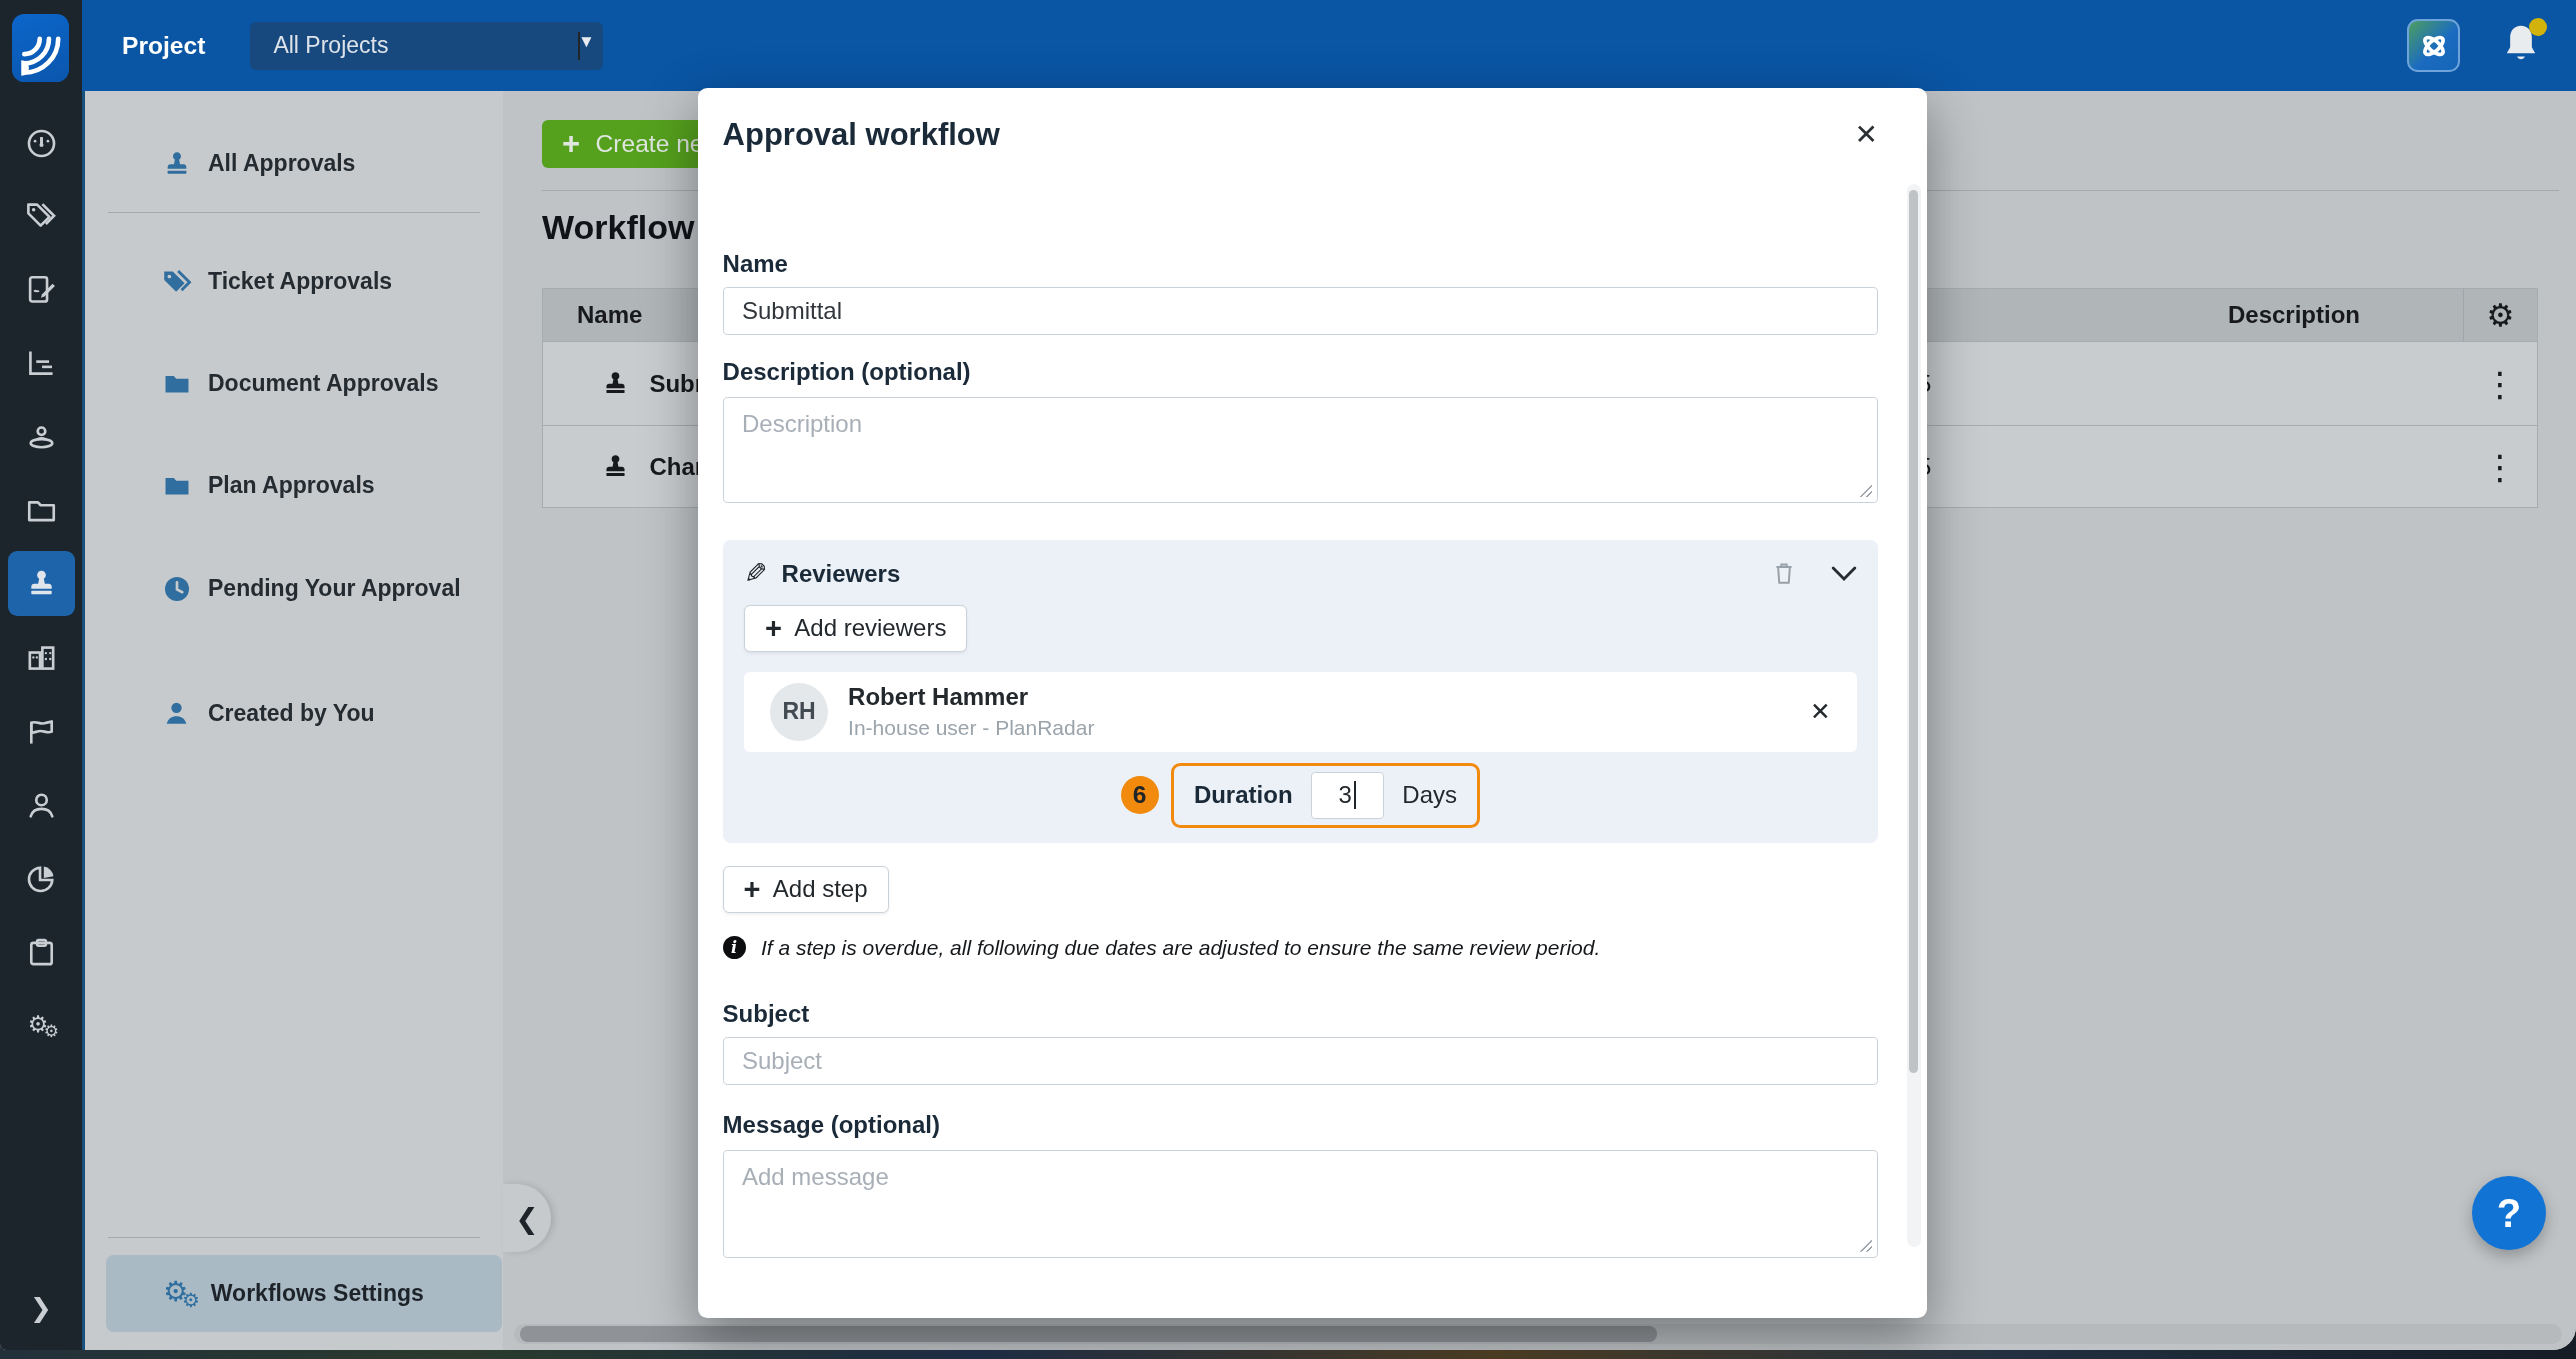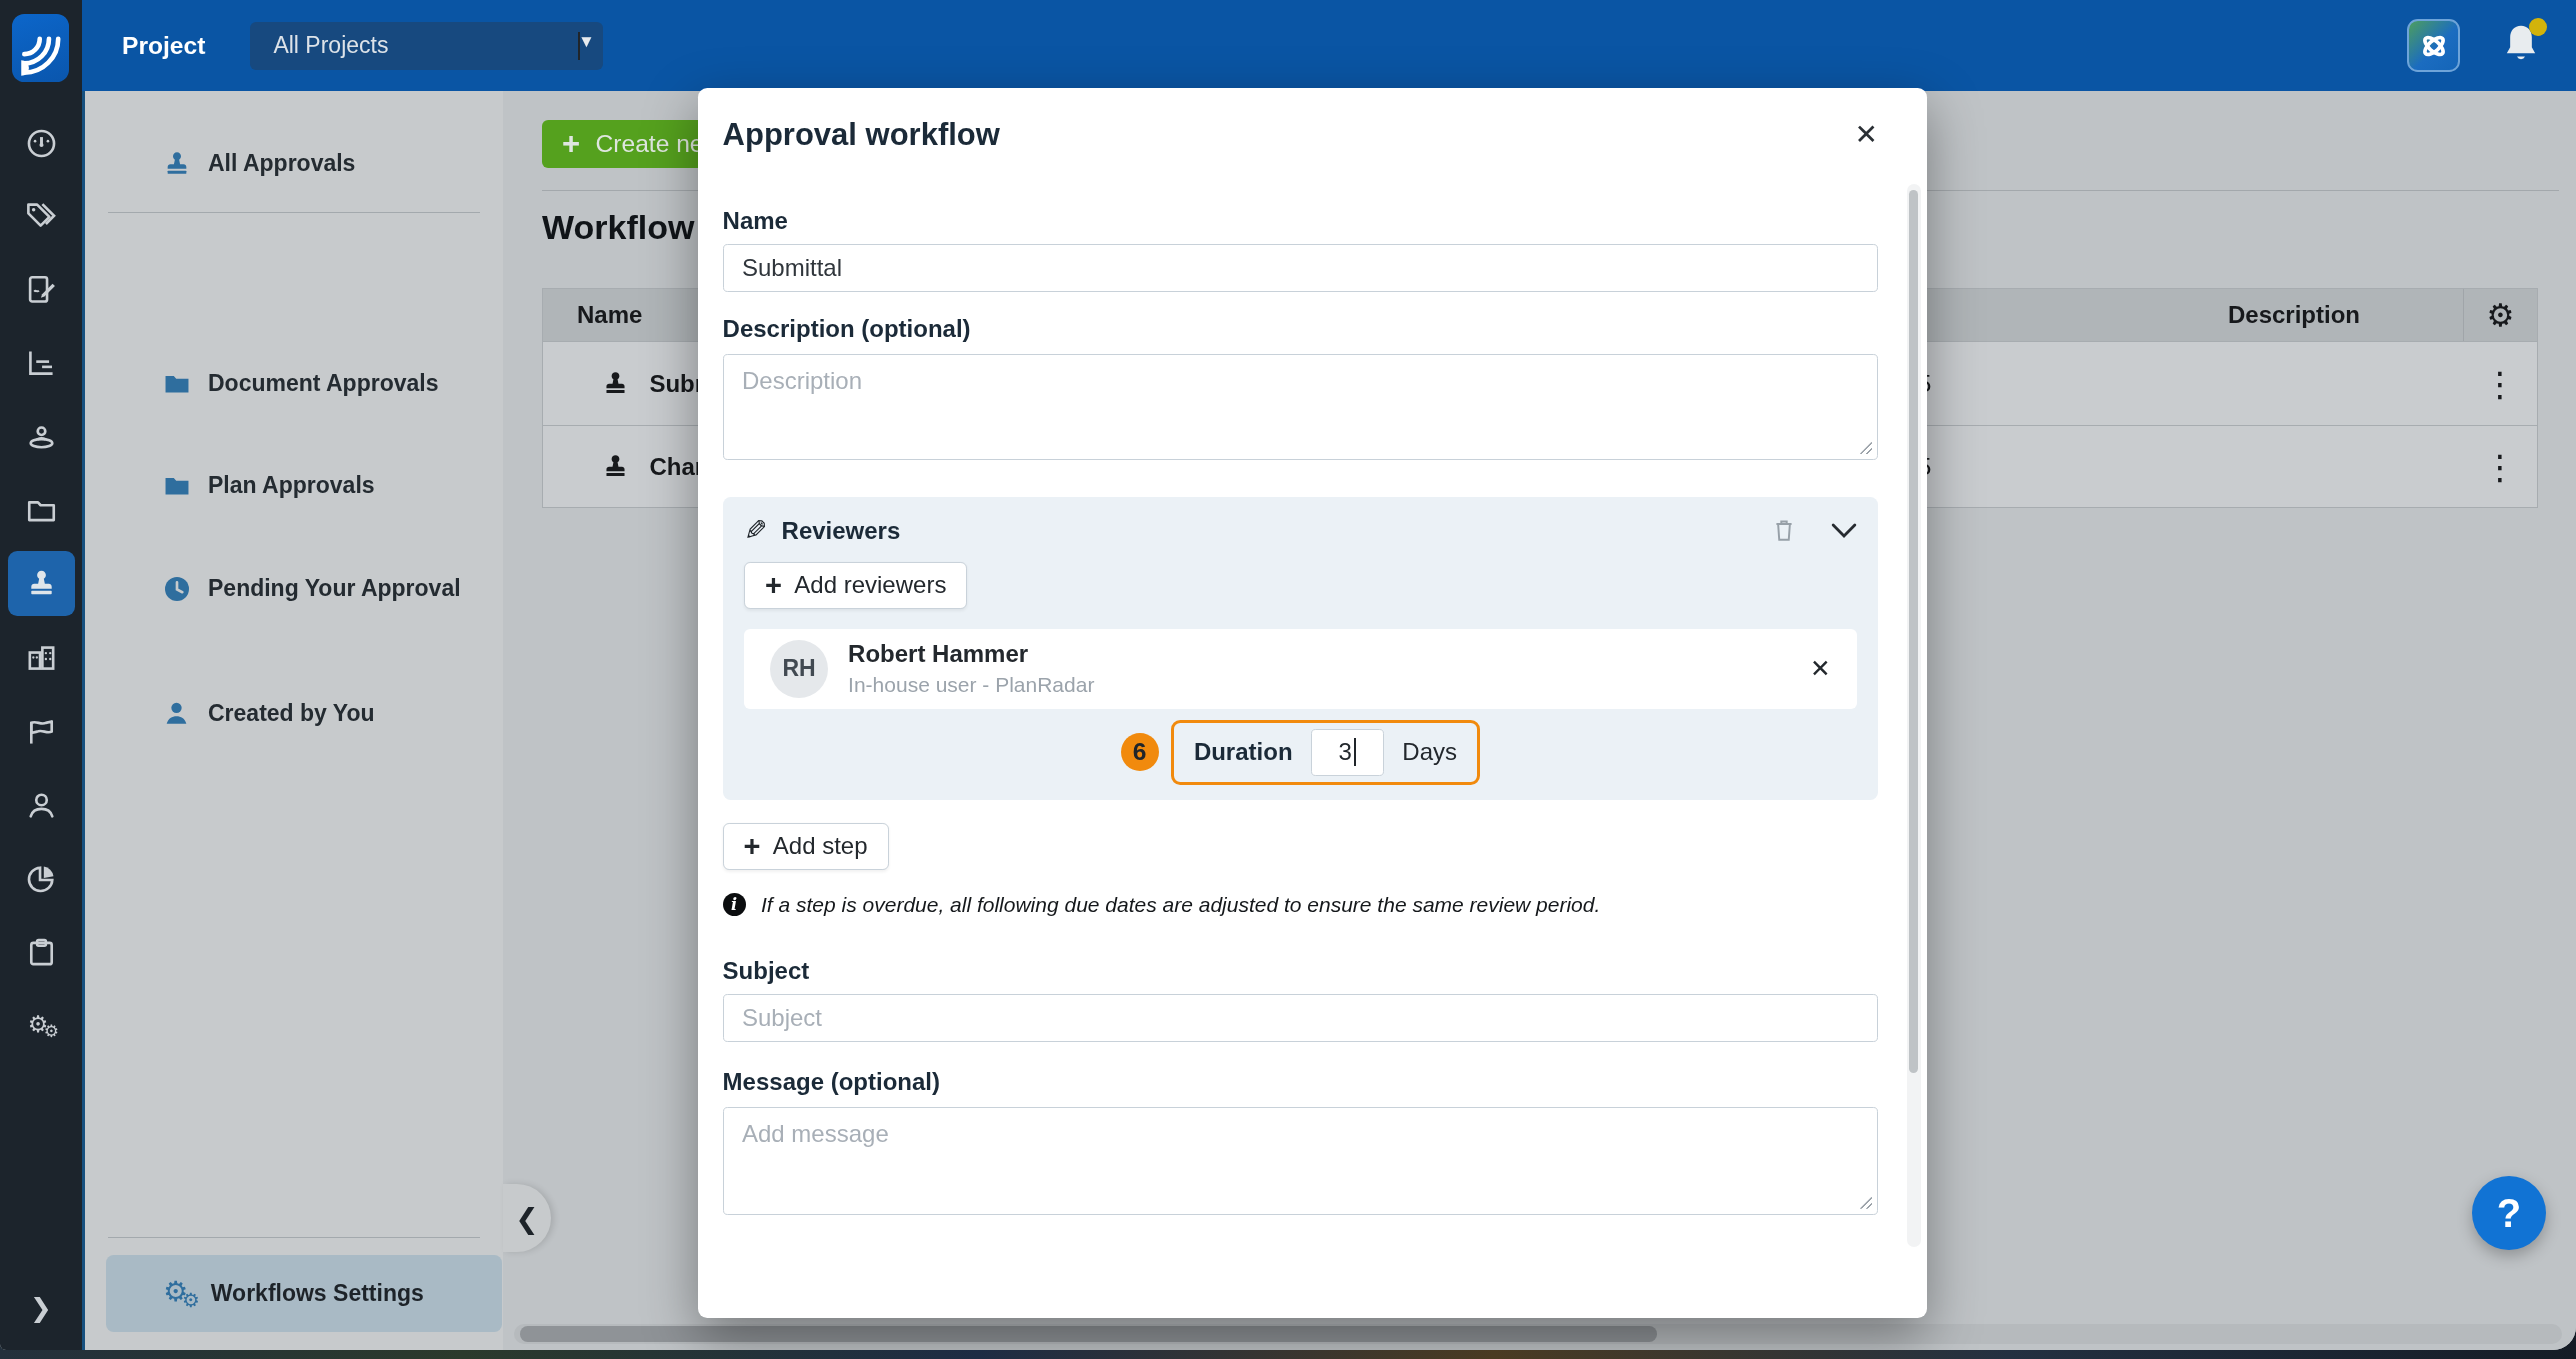--- a/index.html
+++ b/index.html
@@ -68,21 +68,21 @@
   .th-gear{position:absolute;left:1920px;right:0;top:0;height:100%;border-left:1.5px solid #a0a5a9;display:flex;align-items:center;justify-content:center;}
   .gear-glyph{font-size:31px;color:#17191c;}
   .row-name{position:absolute;left:57px;top:0;height:100%;display:flex;align-items:center;gap:18.4px;font-weight:bold;font-size:24px;color:#17191c;white-space:nowrap;}
   .row-steps{position:absolute;left:1375px;top:0;height:100%;display:flex;align-items:center;font-size:24px;color:#17191c;}
   .row-kebab{position:absolute;left:1920px;right:0;top:0;height:100%;display:flex;align-items:center;justify-content:center;font-size:34px;color:#17191c;cursor:pointer;}
   .hscroll{position:absolute;left:10.8px;right:14px;top:1233px;height:20px;background:#b6babd;border-radius:10px;}
   .hscroll .thumb{position:absolute;left:6.1px;top:2.3px;width:1137px;height:15.4px;background:#8f9397;border-radius:7.7px;cursor:pointer;}
 
   
   .modal{position:absolute;left:698px;top:88px;width:1229px;height:1230px;background:#ffffff;border-radius:9.2px;
-       box-shadow:0 18.4px 54px rgba(0,0,0,0.38);z-index:10;display:flex;flex-direction:column;}
+       box-shadow:0 18.4px 54px rgba(0,0,0,0.38);z-index:10;display:flex;flex-direction:column;gap:43px;}
   .m-header{flex:0 0 auto;padding:29px 49px 26px 24.6px;display:flex;align-items:center;justify-content:space-between;}
   .m-title{font-size:31px;font-weight:bold;color:#1b2a38;}
   .m-close{font-size:28px;color:#2a2f34;cursor:pointer;line-height:1;}
   .m-body{flex:1 1 auto;padding:0 49px 0 24.6px;overflow:hidden;}
   .f-label{font-size:24px;font-weight:bold;color:#1b2a38;}
   .lbl-name{margin-top:28px;}
   .txt-input{display:block;width:100%;box-sizing:border-box;height:48px;margin-top:9.2px;border:1.5px solid #c8d1d9;border-radius:4.6px;
        font-family:inherit;font-size:24px;color:#30363c;padding:0 18.4px;outline:none;background:#fff;}
   .txt-input::placeholder,.txt-area::placeholder{color:#a8afb7;}
   .lbl-desc{margin-top:23px;}
@@ -279,20 +279,30 @@
     <div class="side-item" style="top:40px">
       <span class="s-icon">
         <svg width="32" height="32" viewBox="0 0 24 24">
             <path d="M12 3.2c-1.7 0-3 1.3-3 3 0 1.1.6 2 1.4 2.6l-.7 3.4H7c-1.1 0-2 .9-2 2v1.4h14v-1.4c0-1.1-.9-2-2-2h-2.7l-.7-3.4c.8-.5 1.4-1.5 1.4-2.6 0-1.7-1.3-3-3-3z" fill="#2f6e9e"></path>
             <rect x="5" y="17" width="14" height="2.4" rx="0.5" fill="#2f6e9e"></rect>
           </svg>
       </span>
       <span class="s-label">All Approvals</span>
     </div>
     <div class="side-divider" style="top:121px"></div>
+    <div class="side-item" style="top:158px">
+      <span class="s-icon">
+        <svg width="34" height="34" viewBox="0 0 24 24">
+            <path d="M3 4.5v6l8.4 8.4 6-6-8.4-8.4H3z" fill="#2f6e9e"></path>
+            <circle cx="6.6" cy="8.1" r="1.3" fill="#c7cacc"></circle>
+            <path d="M12.8 4.2l8 8-5.6 5.6" fill="none" stroke="#2f6e9e" stroke-width="2"></path>
+          </svg>
+      </span>
+      <span class="s-label">Ticket Approvals</span>
+    </div>
     <div class="side-item" style="top:260px">
       <span class="s-icon">
         <svg width="32" height="32" viewBox="0 0 24 24">
             <path d="M3.4 6h6.2l1.8 2h9.2v10.4H3.4V6z" fill="#2f6e9e"></path>
           </svg>
       </span>
       <span class="s-label">Document Approvals</span>
     </div>
     <div class="side-item" style="top:362px">
       <span class="s-icon">

